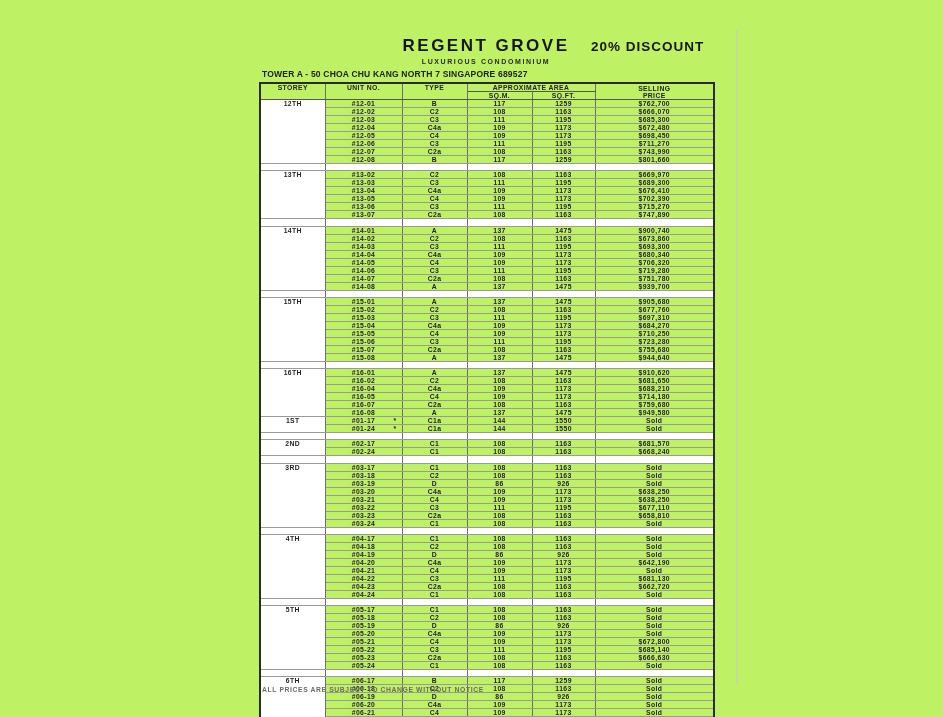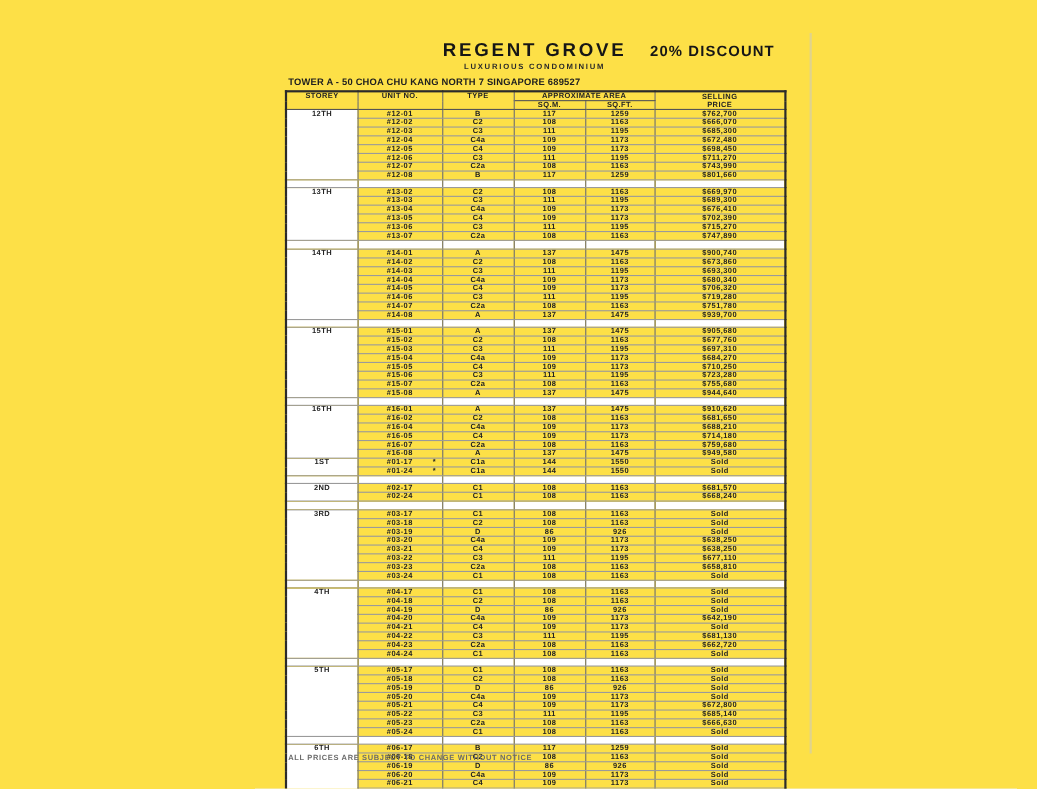--- a/index.html
+++ b/index.html
@@ -1,17 +1,17 @@
 <!DOCTYPE html>
 <html><head>
 <meta charset="utf-8">
 <style>
   html, body { margin:0; padding:0; background:#f2f2f0; }
   .page {
-    position:relative; width:943px; height:717px; background:#fde047;
+    position:relative; width:943px; height:717px; background:#bef264;
     font-family:"Liberation Sans", sans-serif; font-weight:bold; color:#1d1d1d;
     overflow:hidden;
   }
   .doc-header-block { position:absolute; left:230px; top:36px; width:512px; text-align:center; }
   .doc-title { font-size:17px; letter-spacing:2.5px; color:#161616; }
   .doc-subtitle { font-size:7px; letter-spacing:1.6px; margin-top:2px; color:#2a2a2a; }
   .discount { position:absolute; left:591px; top:39px; font-size:13.5px; letter-spacing:1px; color:#161616; }
   .tower-line { position:absolute; left:262px; top:69px; font-size:8.5px; letter-spacing:0.2px; color:#202020; }
 
   table.price-table {

